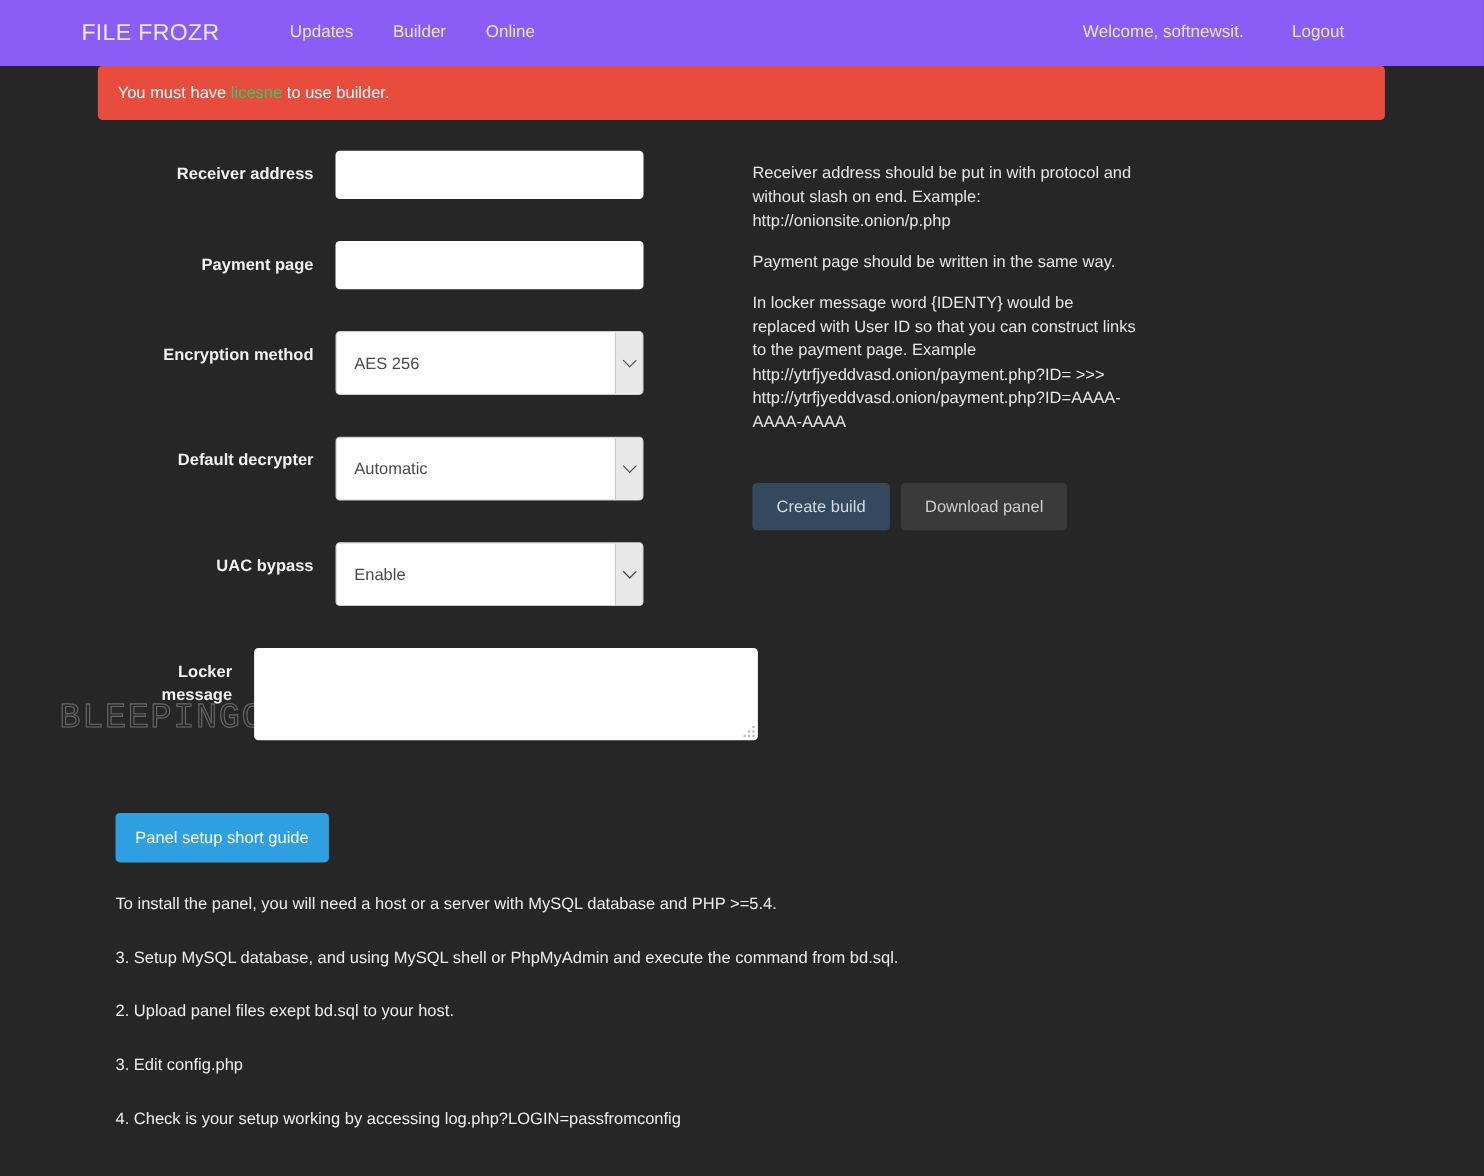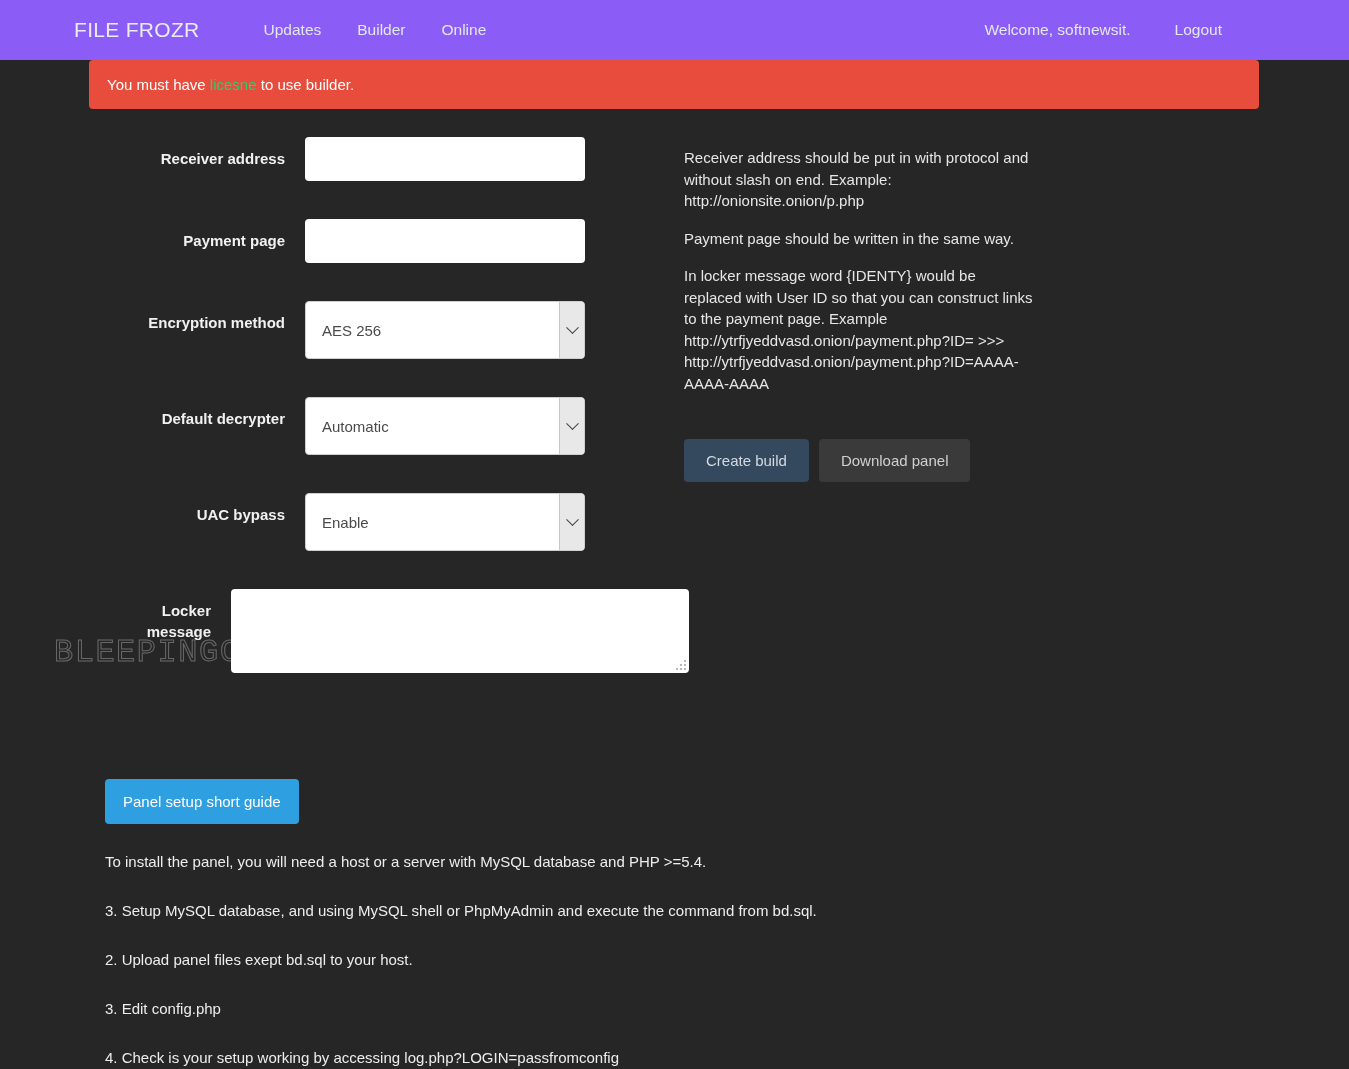--- a/index.html
+++ b/index.html
@@ -193,21 +193,20 @@
     cursor: pointer;
     white-space: nowrap;
   }
   .btn-primary { background: #34495e; color: #d4dae1; }
   .btn-dark { background: #3a3a3a; color: #cfcfcf; }
   .btn-info {
     background: #2e9fe0;
     color: #ffffff;
     padding: 14px 18px;
     border-radius: 4px;
-    margin-top: 40px;
   }
 
   
   .guide {
     margin-top: 27px;
     padding-left: 16px;
   }
   .guide-btn-wrap { padding-left: 16px; margin-top: 28px; }
   .guide p {
     color: #ededed;

